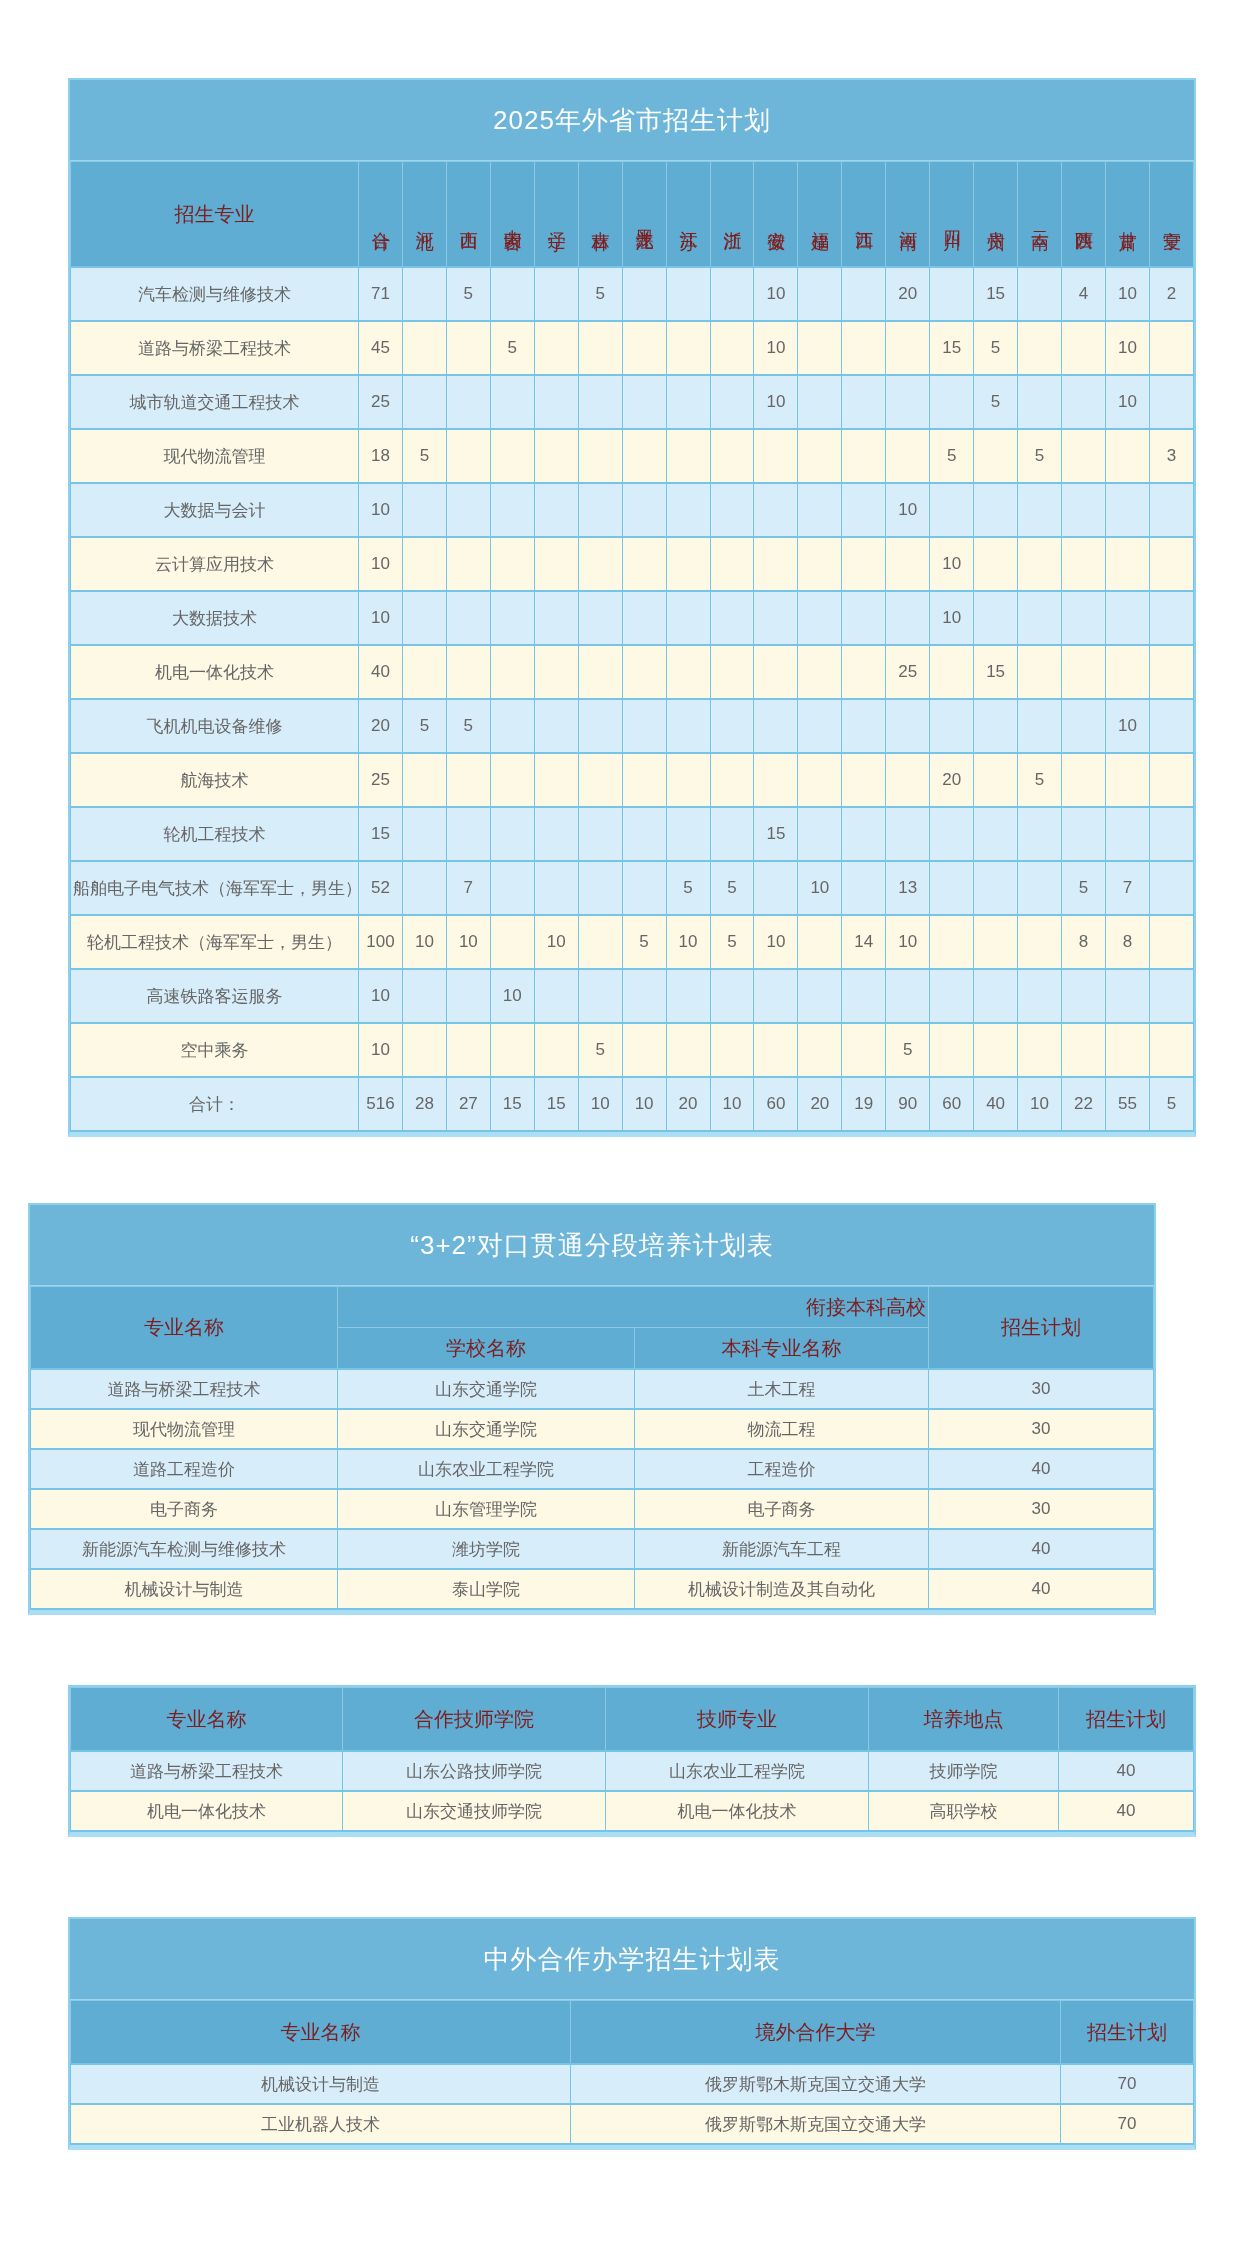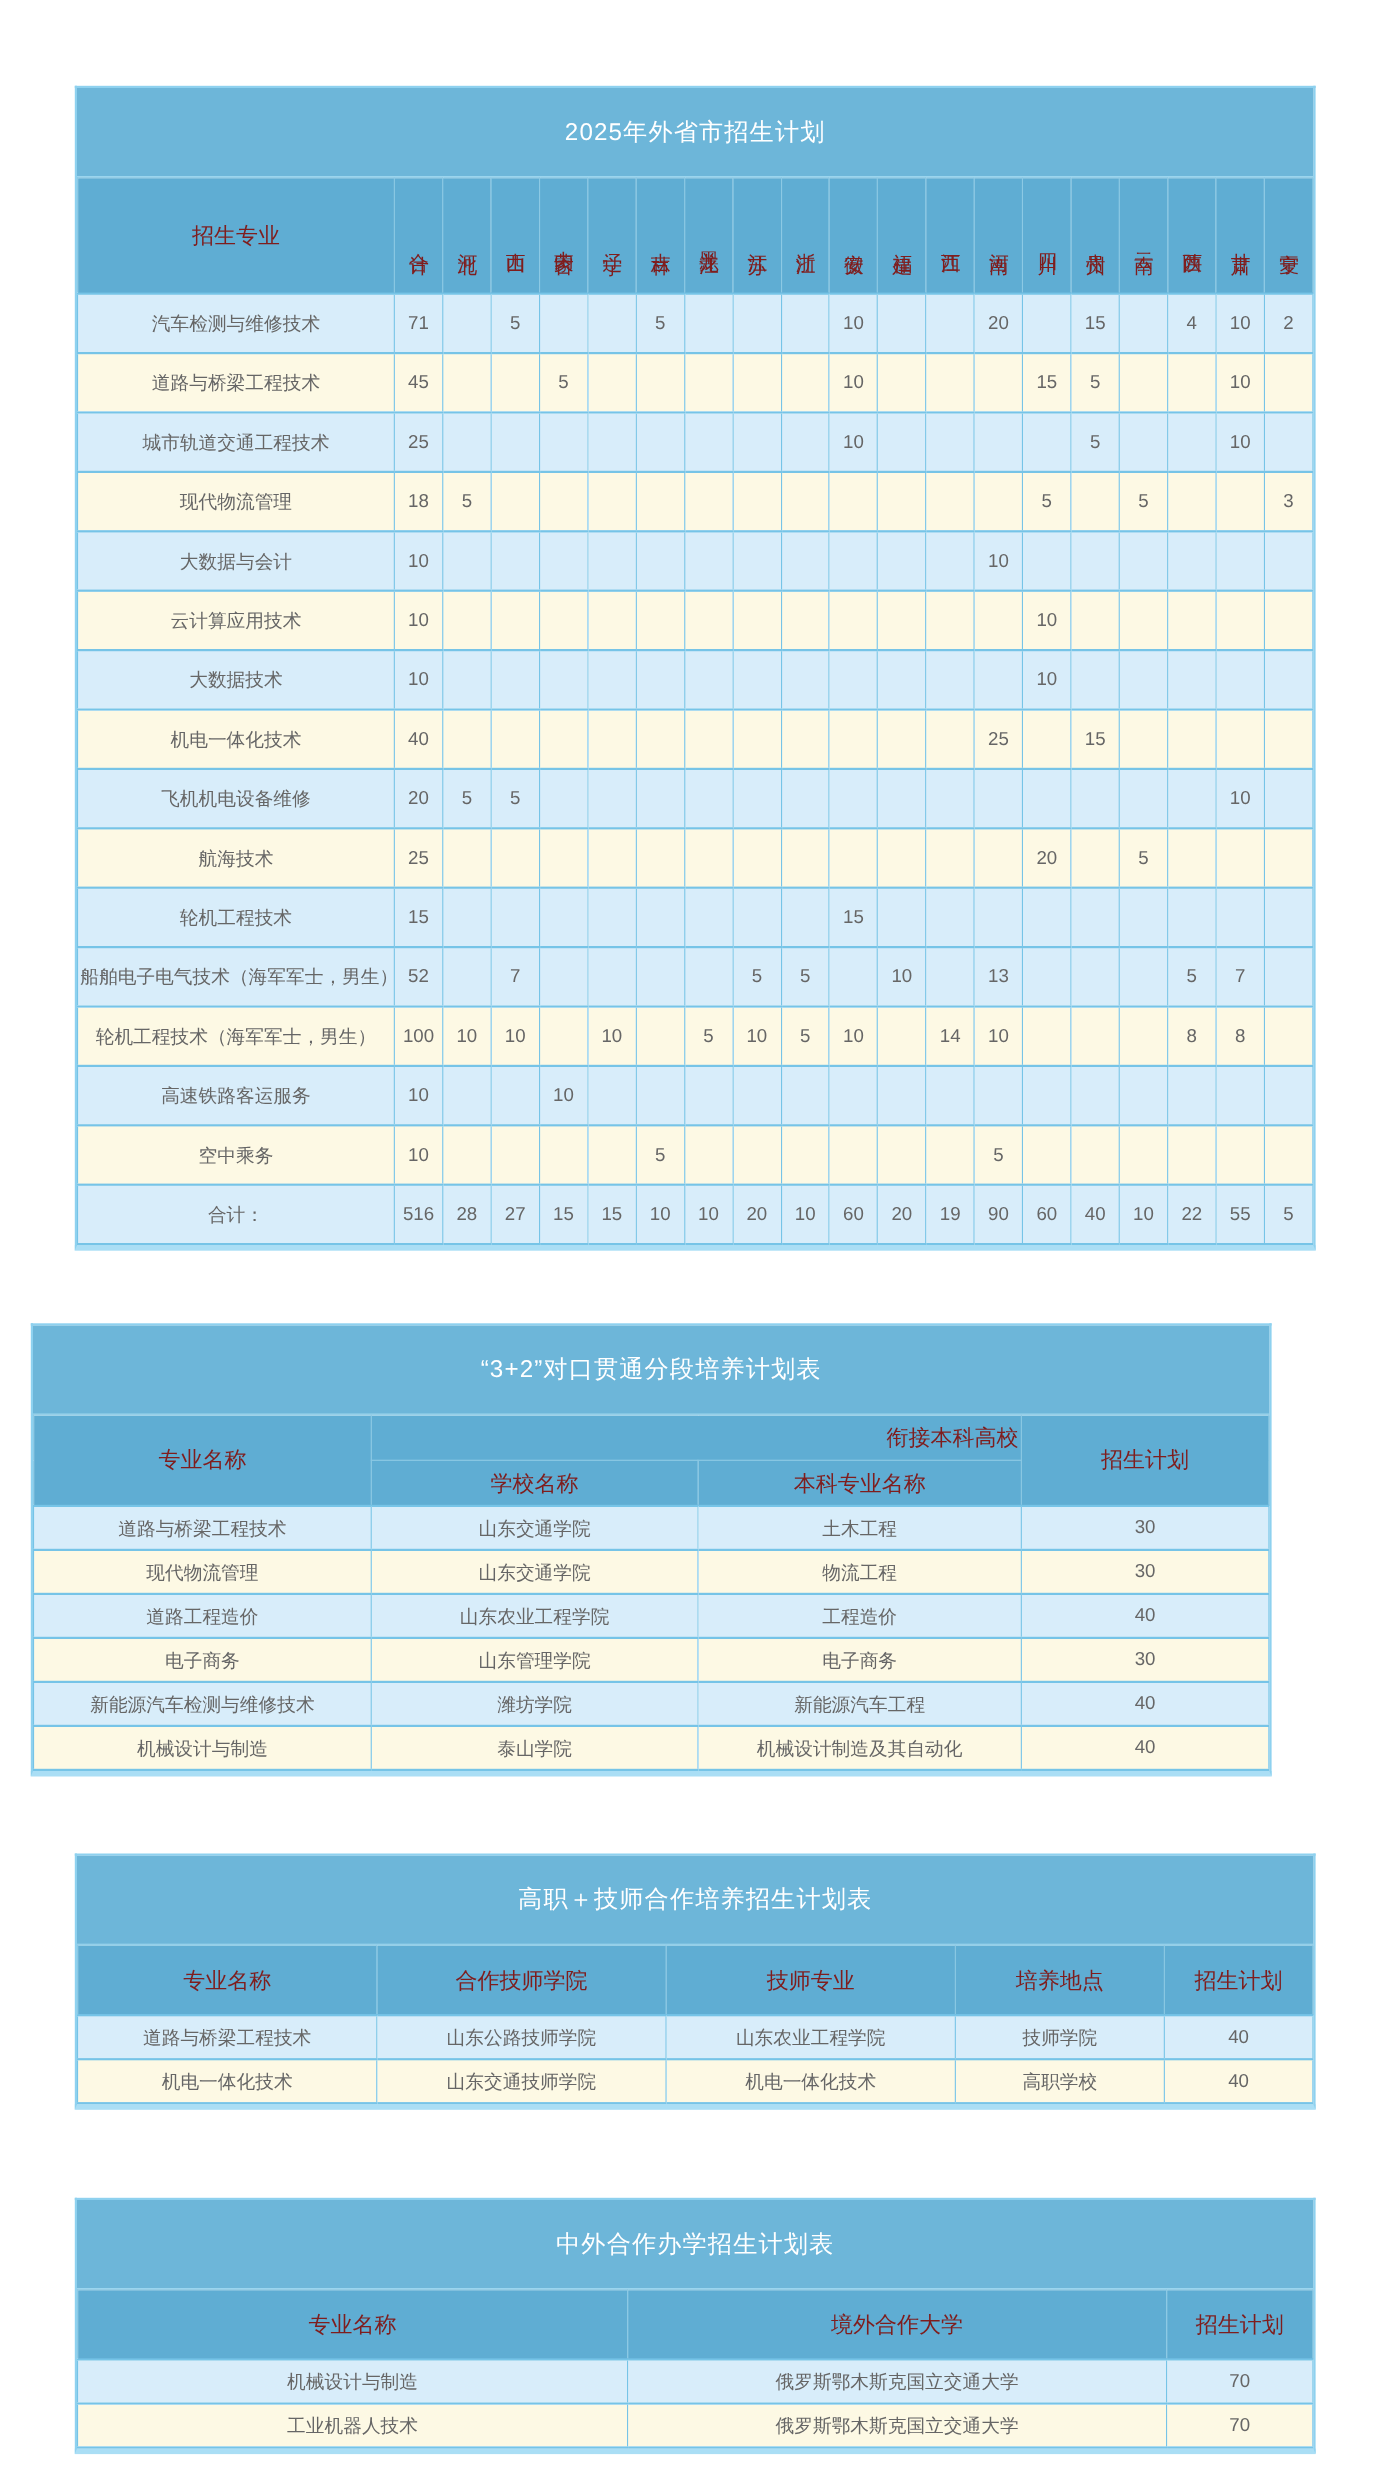--- a/index.html
+++ b/index.html
@@ -13,21 +13,21 @@
     border:2px solid #8ed1ef;border-bottom:5px solid #aadef5;
     background:#fff;
   }
   #t1wrap{margin-top:78px;}
   #t2wrap{margin-top:66px;margin-left:28px;}
   #t3wrap{margin-top:70px;}
   #t4wrap{margin-top:80px;}
 
   .tbl-title{
     background:#6db6d9;color:#ffffff;text-align:center;
-    font-size:22px;font-weight:400;letter-spacing:1px;
+    font-size:26px;font-weight:400;letter-spacing:1px;
     height:80px;line-height:80px;
     border-bottom:1px solid #9bd5ee;
     white-space:nowrap;overflow:hidden;
   }
 
   table.grid{width:100%;border-collapse:collapse;table-layout:fixed;}
 
   
   .grid thead th{
     background:#5fadd3;color:#7f1d1d;font-weight:400;
@@ -510,21 +510,20 @@
           <td class="cell">机械设计与制造</td>
           <td class="cell">泰山学院</td>
           <td class="cell">机械设计制造及其自动化</td>
           <td class="cell">40</td>
         </tr>
       </tbody>
   </table>
 </div>
 
 <div class="tablewrap" id="t3wrap">
-  <div class="tbl-title">高职＋技师合作培养招生计划表</div>
   <table class="grid t3">
     <colgroup>
         <col class="c1">
         <col class="c2">
         <col class="c3">
         <col class="c4">
         <col class="c5">
       </colgroup>
     <thead>
       <tr>

